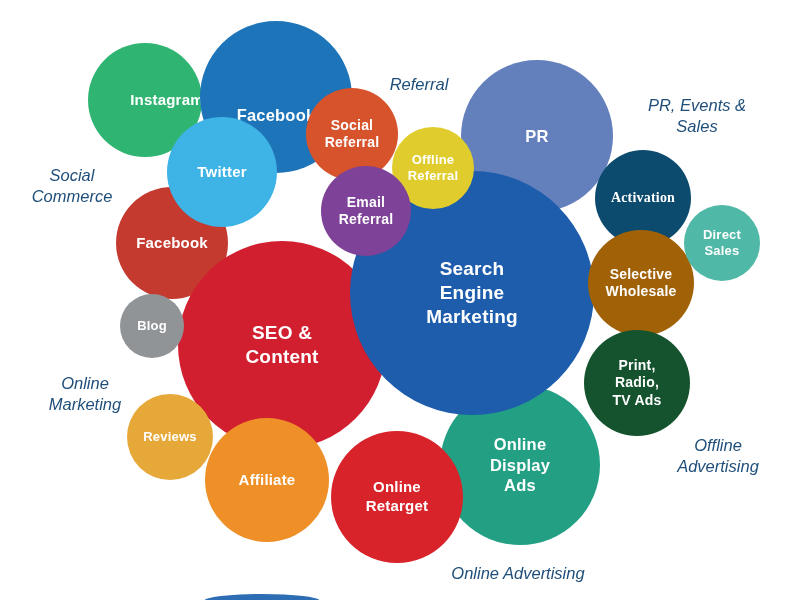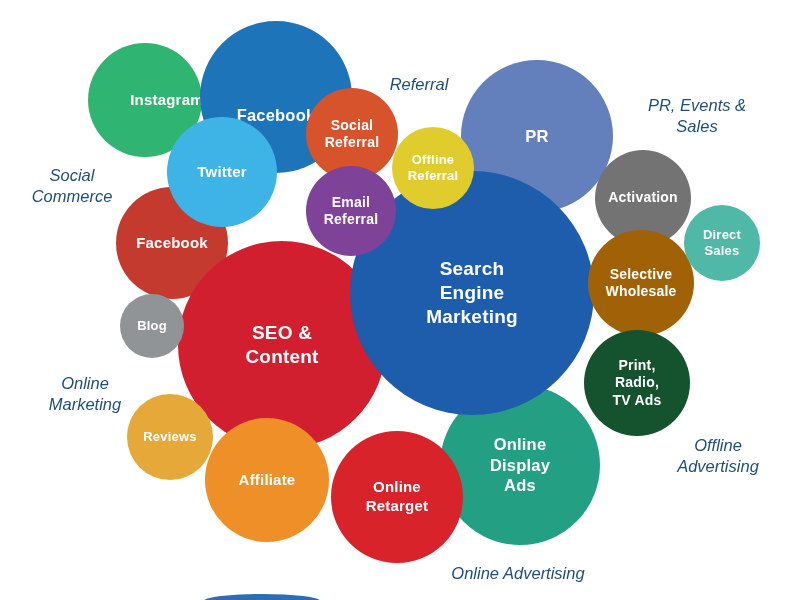--- a/index.html
+++ b/index.html
@@ -51,21 +51,21 @@
 <div class="stage" style="background: rgb(255, 255, 255);">
     <div class="bubble" style="left: 88px; top: 43px; width: 114px; height: 114px; background: rgb(47, 181, 113);">
       <div class="bubble-label" style="color: rgb(255, 255, 255); font-size: 15px; margin-left: 44px;">Instagram</div>
     </div>
     <div class="bubble" style="left: 200px; top: 21px; width: 152px; height: 152px; background: rgb(29, 116, 184);">
       <div class="bubble-label" style="color: rgb(255, 255, 255); font-size: 16.5px; margin-top: 36px;">Facebook</div>
     </div>
     <div class="bubble" style="left: 461px; top: 60px; width: 152px; height: 152px; background: rgb(100, 128, 188);">
       <div class="bubble-label" style="color: rgb(255, 255, 255); font-size: 16.5px;">PR</div>
     </div>
-    <div class="bubble" style="left: 595px; top: 150px; width: 96px; height: 96px; background: #737373;">
+    <div class="bubble" style="left: 595px; top: 150px; width: 96px; height: 96px; background: #0c4a6e; font-family: Liberation Serif, serif;">
       <div class="bubble-label" style="color: rgb(255, 255, 255); font-size: 14px;">Activation</div>
     </div>
     <div class="bubble" style="left: 116px; top: 187px; width: 112px; height: 112px; background: rgb(196, 58, 47);">
       <div class="bubble-label" style="color: rgb(255, 255, 255); font-size: 15px;">Facebook</div>
     </div>
     <div class="bubble" style="left: 306px; top: 88px; width: 92px; height: 92px; background: rgb(214, 83, 44);">
       <div class="bubble-label" style="color: rgb(255, 255, 255); font-size: 14px;">Social
 Referral</div>
     </div>
     <div class="bubble" style="left: 167px; top: 117px; width: 110px; height: 110px; background: rgb(62, 179, 230);">
@@ -82,21 +82,21 @@
     </div>
     <div class="bubble" style="left: 350px; top: 171px; width: 244px; height: 244px; background: rgb(29, 93, 172);">
       <div class="bubble-label" style="color: rgb(255, 255, 255); font-size: 19px;">Search
 Engine
 Marketing</div>
     </div>
     <div class="bubble" style="left: 392px; top: 127px; width: 82px; height: 82px; background: rgb(224, 205, 45);">
       <div class="bubble-label" style="color: rgb(255, 255, 255); font-size: 13px;">Offline
 Referral</div>
     </div>
-    <div class="bubble" style="left: 306px; top: 166px; width: 90px; height: 90px; background: rgb(126, 66, 152);">
+    <div class="bubble" style="left: 321px; top: 166px; width: 90px; height: 90px; background: rgb(126, 66, 152);">
       <div class="bubble-label" style="color: rgb(255, 255, 255); font-size: 14px;">Email
 Referral</div>
     </div>
     <div class="bubble" style="left: 588px; top: 230px; width: 106px; height: 106px; background: #a16207;">
       <div class="bubble-label" style="color: rgb(255, 255, 255); font-size: 14px;">Selective
 Wholesale</div>
     </div>
     <div class="bubble" style="left: 684px; top: 205px; width: 76px; height: 76px; background: rgb(79, 184, 166);">
       <div class="bubble-label" style="color: rgb(255, 255, 255); font-size: 13px;">Direct
 Sales</div>

